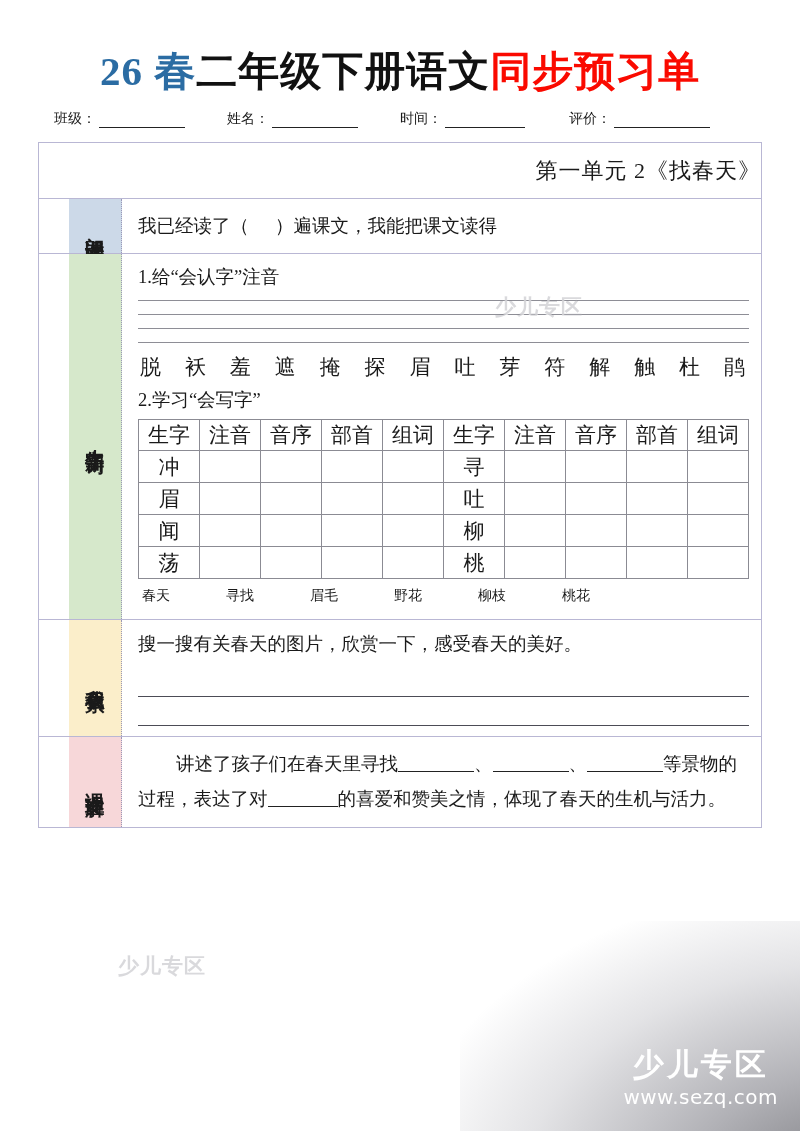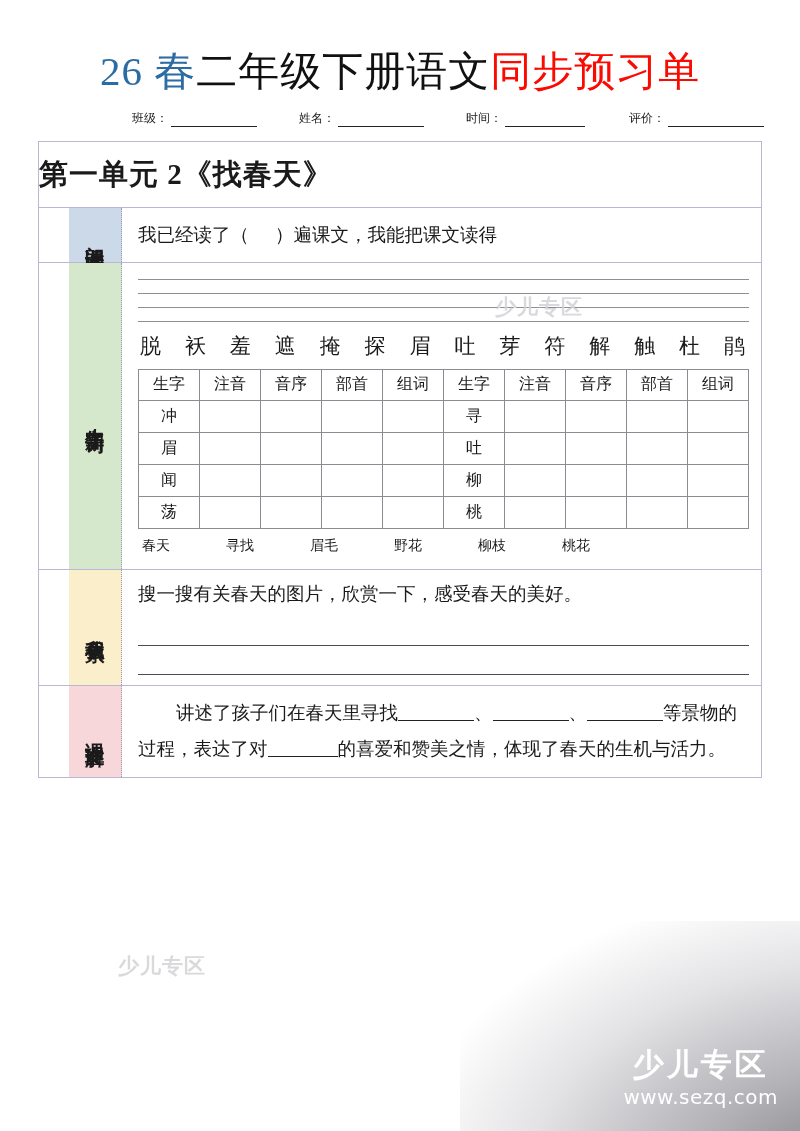--- a/index.html
+++ b/index.html
@@ -27,37 +27,36 @@
     pointer-events: none;
     z-index: 4;
   }
 
   
   .title {
     text-align: center;
     margin: 0;
     padding-top: 48px;
     font-size: 41px;
-    font-weight: normal;
+    font-weight: bold;
     letter-spacing: 1px;
     line-height: 1.16;
     white-space: nowrap;
   }
   .t-blue  { color: #2b6ca3; }
   .t-black { color: #111111; }
   .t-red   { color: #fa0a00; }
 
   
   .info-row {
     display: flex;
     align-items: flex-end;
     padding: 14px 36px 0 54px;
-    font-size: 12px;
+    font-size: 14px;
     white-space: nowrap;
-    justify-content: flex-end;
   }
   .info-item {
     display: flex;
     align-items: flex-end;
   }
   .info-label { padding-right: 3px; }
   .info-blank {
     display: inline-block;
     border-bottom: 1.6px solid #222;
     height: 15px;
@@ -72,23 +71,23 @@
 
   
   .sheet {
     margin: 14px 38px 0 38px;
     border: 1.4px solid #b9b7d4;
     position: relative;
     z-index: 2;
     background: transparent;
   }
   .unit-header {
-    text-align: left;
-    font-size: 29px;
-    font-weight: bold;
+    text-align: right;
+    font-size: 22px;
+    font-weight: normal;
     padding: 13px 0 12px 0;
     border-bottom: 1.4px solid #b9b7d4;
     letter-spacing: 1px;
   }
 
   .row {
     display: flex;
     border-bottom: 1.4px solid #b9b7d4;
     padding-left: 30px;
   }
@@ -158,21 +157,21 @@
     border-collapse: collapse;
     width: 100%;
     margin-top: 3px;
     margin-bottom: 4px;
   }
   table.zi-table th,
   table.zi-table td {
     border: 1.1px solid #8b8b93;
     height: 31px;
     text-align: center;
-    font-size: 16px;
+    font-size: 21px;
     font-weight: normal;
     padding: 0;
   }
   table.zi-table th { height: 30px; }
   td.zi-left  { text-align: center; padding-right: 34px; font-size: 17px; }
   td.zi-right { text-align: center; padding-right: 34px; font-size: 17px; }
 
   .word-list {
     display: flex;
     font-size: 14px;
@@ -291,20 +290,21 @@
       <div class="read-line">
         <span>我已经读了（</span><span class="sp-a"></span><span>）遍课文，我能把课文读得</span>
       </div>
     </div>
   </div>
 
   <div class="row">
     <div class="row-label lbl-words">生字新词</div>
     <div class="row-body">
 
+      <div class="sec-title">1.给“会认字”注音</div>
 
       <div class="pinyin-lines">
         <div class="pl"></div>
         <div class="pl"></div>
         <div class="pl"></div>
         <div class="pl"></div>
       </div>
 
       <div class="char-strip">
         <span>脱</span>
@@ -316,20 +316,21 @@
         <span>眉</span>
         <span>吐</span>
         <span>芽</span>
         <span>符</span>
         <span>解</span>
         <span>触</span>
         <span>杜</span>
         <span>鹃</span>
       </div>
 
+      <div class="sec-title">2.学习“会写字”</div>
 
       <table class="zi-table">
         <thead>
           <tr>
             <th>生字</th>
             <th>注音</th>
             <th>音序</th>
             <th>部首</th>
             <th>组词</th>
             <th>生字</th>

